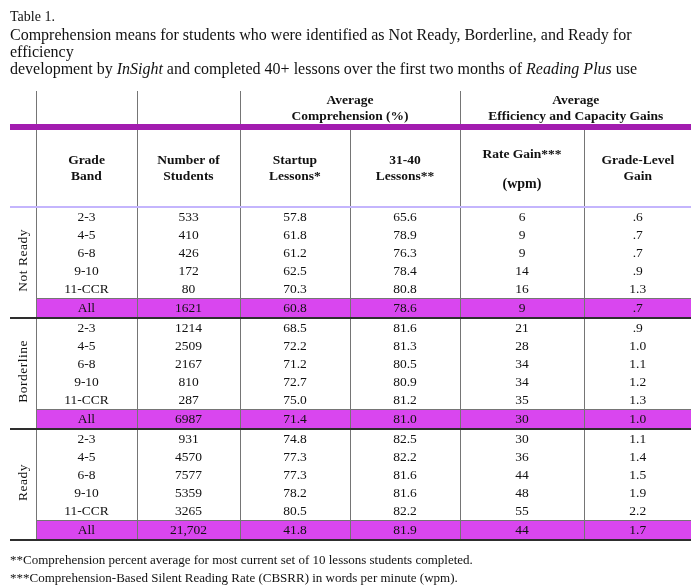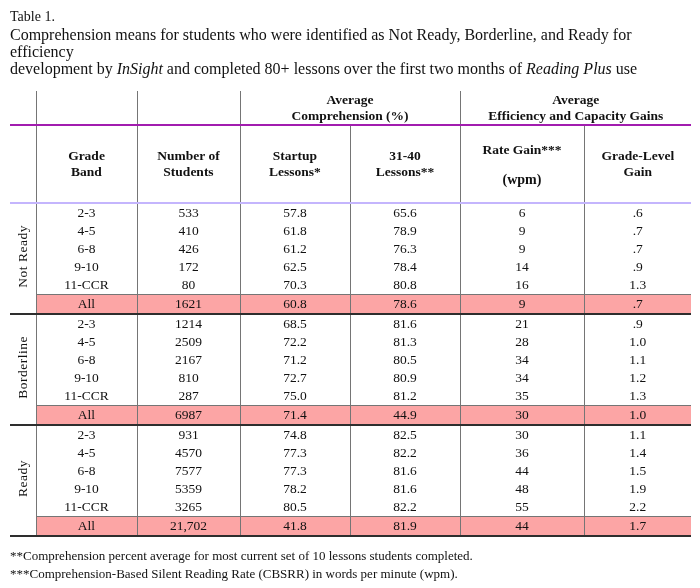--- a/index.html
+++ b/index.html
@@ -31,24 +31,24 @@
     line-height: 18px;
     overflow: hidden;
   }
   th.hdr { font-weight: bold; white-space: pre-line; line-height: 16px; }
   .wpm { font-weight: bold; font-size: 14px; line-height: 12px; }
 
   
   .bl { border-left: 1px solid #757575; }
 
   
-  tr.hrow1 td, tr.hrow1 th { border-bottom: 2px solid #a21caf; height: 33px; }
+  tr.hrow1 td, tr.hrow1 th { border-bottom: 6px solid #a21caf; height: 33px; }
   tr.hrow2 td, tr.hrow2 th { border-bottom: 2px solid #c4b5fd; height: 64px; }
   tr.body-row { height: 18px; }
-  tr.all-row td { background: #fca5a5; border-top: 1px solid #757575; border-bottom: 2px solid #2e2e2e; }
+  tr.all-row td { background: #d946ef; border-top: 1px solid #757575; border-bottom: 2px solid #2e2e2e; }
   td.glabel { border-bottom: 2px solid #2e2e2e; }
 
   .vtext {
     display: inline-block;
     writing-mode: vertical-rl;
     transform: rotate(180deg);
     white-space: nowrap;
     font-size: 13.5px;
     letter-spacing: 0.5px;
   }
@@ -57,21 +57,21 @@
 </style>
 </head>
 <body>
 
 <div class="page">
 
   <div class="title">Table 1.</div>
 
   <div class="caption">
     <div>Comprehension means for students who were identified as Not Ready, Borderline, and Ready for efficiency</div>
-    <div><span>development by </span><i>InSight</i><span> and completed 80+ lessons over the first two months of </span><i>Reading Plus</i><span> use</span></div>
+    <div><span>development by </span><i>InSight</i><span> and completed 40+ lessons over the first two months of </span><i>Reading Plus</i><span> use</span></div>
   </div>
 
   <table class="data">
     <colgroup>
       <col style="width:26px">
         <col style="width:101px">
         <col style="width:103px">
       <col style="width:110px">
         <col style="width:110px">
         <col style="width:124px">
@@ -195,21 +195,21 @@
       <td class="bl">287</td>
       <td class="bl">75.0</td>
       <td class="bl">81.2</td>
       <td class="bl">35</td>
       <td class="bl">1.3</td>
     </tr>
     <tr class="body-row all-row">
       <td class="bl">All</td>
       <td class="bl">6987</td>
       <td class="bl">71.4</td>
-      <td class="bl">44.9</td>
+      <td class="bl">81.0</td>
       <td class="bl">30</td>
       <td class="bl">1.0</td>
     </tr>
 
     <tr class="body-row">
       <td class="glabel" rowspan="6"><span class="vtext">Ready</span></td>
       <td class="bl">2-3</td>
       <td class="bl">931</td>
       <td class="bl">74.8</td>
       <td class="bl">82.5</td>

